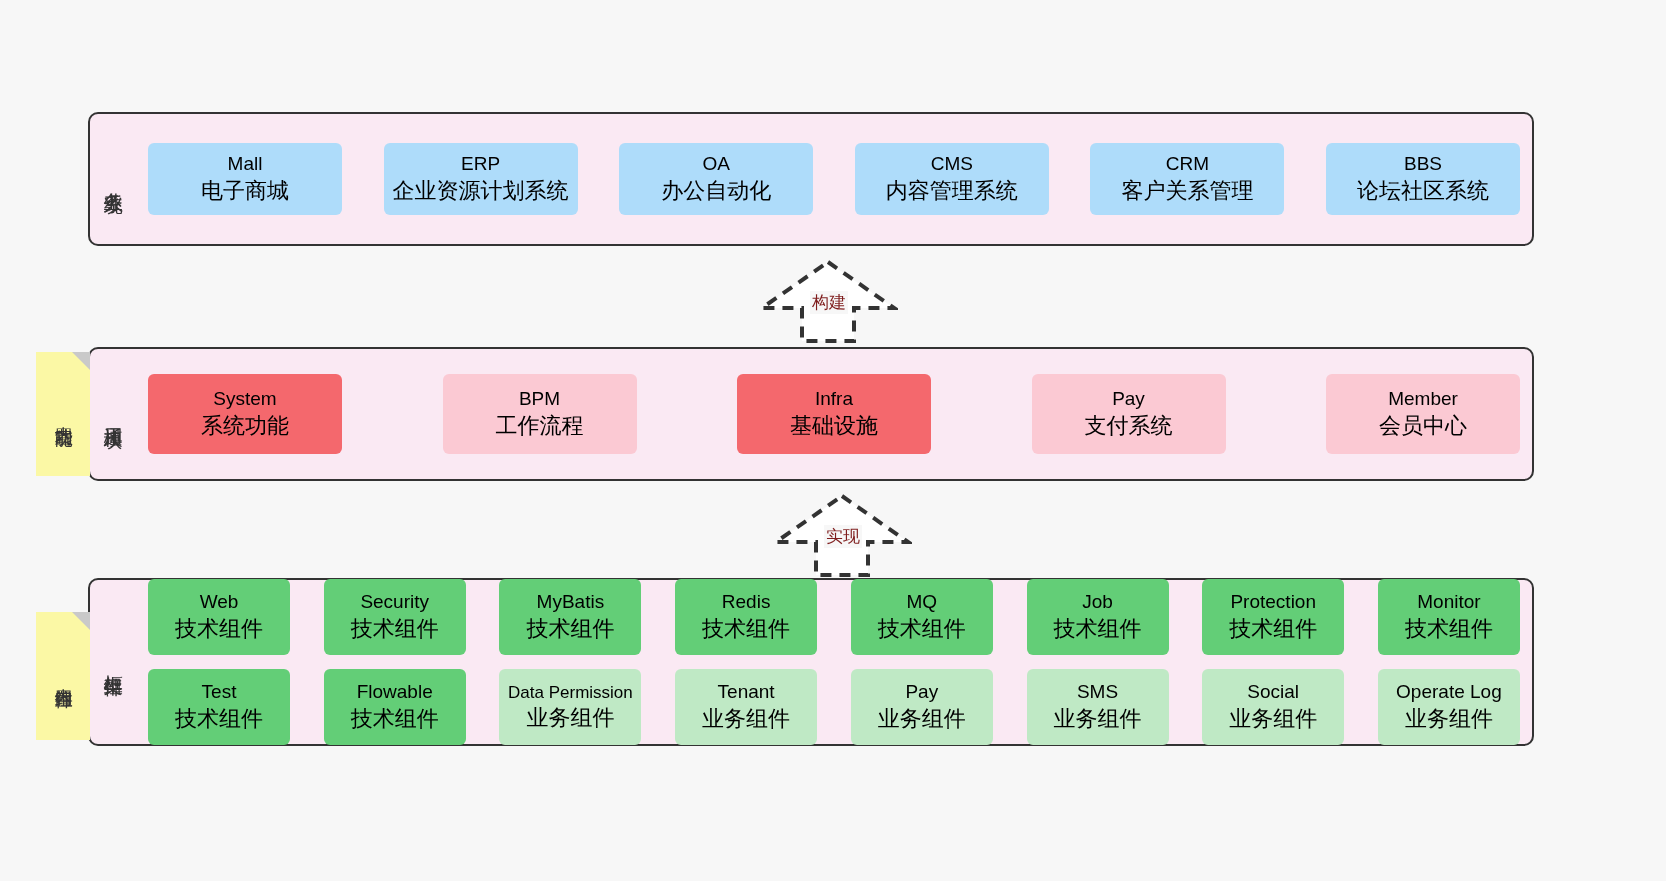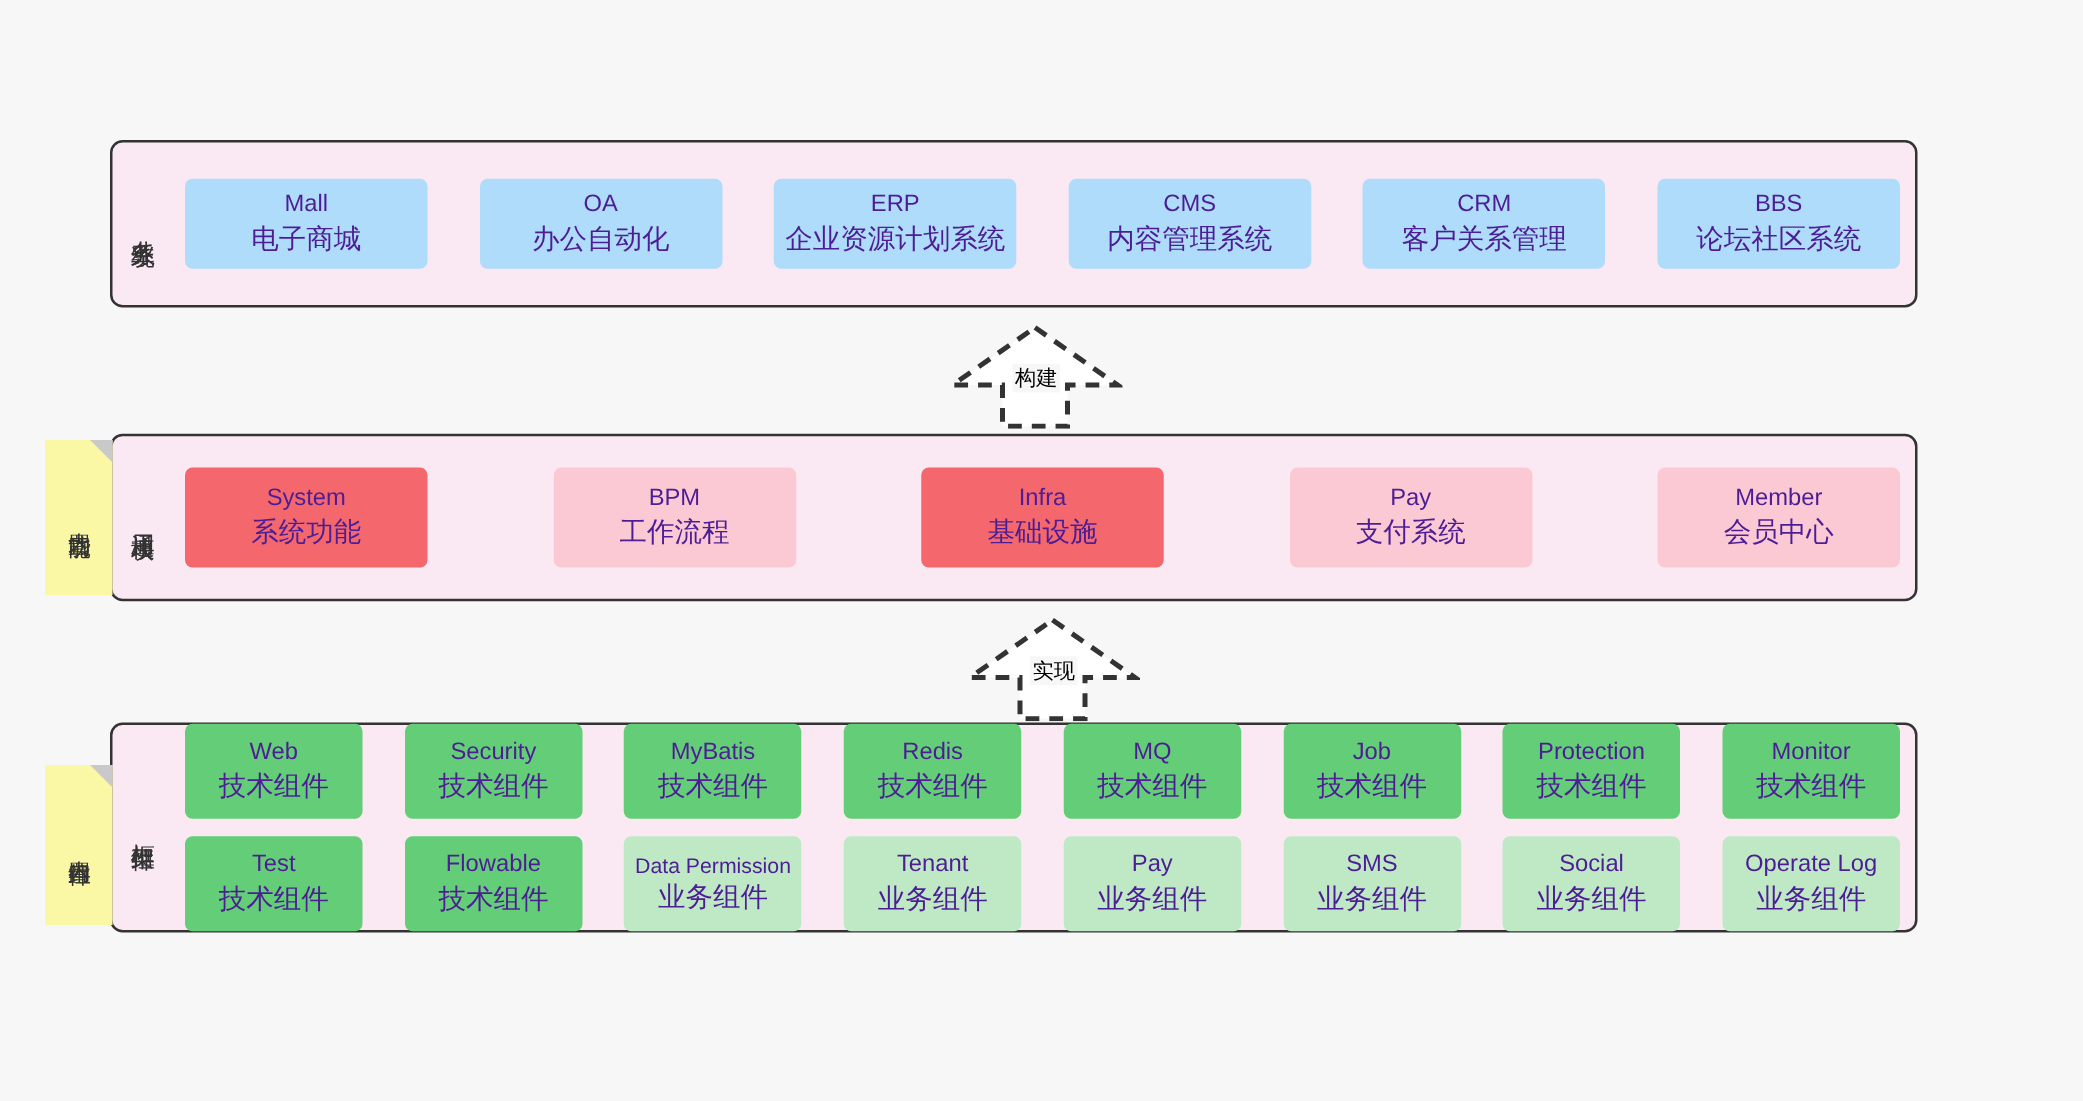--- a/index.html
+++ b/index.html
@@ -56,21 +56,21 @@
   }
 
   
   .card {
     border-radius: 6px;
     display: flex;
     flex-direction: column;
     align-items: center;
     justify-content: center;
     text-align: center;
-    color: #4c1d95;
+    color: #000000;
     line-height: 1.3;
   }
   .card .t1 { font-size: 19px; }
   .card .t2 { font-size: 22px; }
   .card .t1.small { font-size: 17px; }
 
   .biz-card  { width: 194px; height: 72px; background: #aedcfa; }
   .mod-card  { width: 194px; height: 80px; }
   .mod-card.strong { background: #f4686d; }
   .mod-card.soft   { background: #fbc9d3; }
@@ -103,45 +103,45 @@
     width: 0; height: 0;
     border-left: 18px solid transparent;
     border-top: 18px solid #c9c9c9;
   }
 
   
   .arrow { position: absolute; }
   .arrow-label {
     position: absolute;
     font-size: 17px;
-    color: #000000;
+    color: #7f1d1d;
     background: #f7f7f7;
     padding: 0 2px;
     white-space: nowrap;
   }
 </style>
 </head>
 <body>
 
 <div id="stage">
 
   <div class="band" id="band-business" style="left:88px; top:112px; width:1446px; height:134px;">
     <div class="band-label">业务系统</div>
     <div class="band-body" id="business-body">
         <div class="card biz-card">
           <div class="t1">Mall</div>
           <div class="t2">电子商城</div>
         </div>
         <div class="card biz-card">
+          <div class="t1">ERP</div>
+          <div class="t2">企业资源计划系统</div>
+        </div>
+        <div class="card biz-card">
           <div class="t1">OA</div>
           <div class="t2">办公自动化</div>
-        </div>
-        <div class="card biz-card">
-          <div class="t1">ERP</div>
-          <div class="t2">企业资源计划系统</div>
         </div>
         <div class="card biz-card">
           <div class="t1">CMS</div>
           <div class="t2">内容管理系统</div>
         </div>
         <div class="card biz-card">
           <div class="t1">CRM</div>
           <div class="t2">客户关系管理</div>
         </div>
         <div class="card biz-card">

